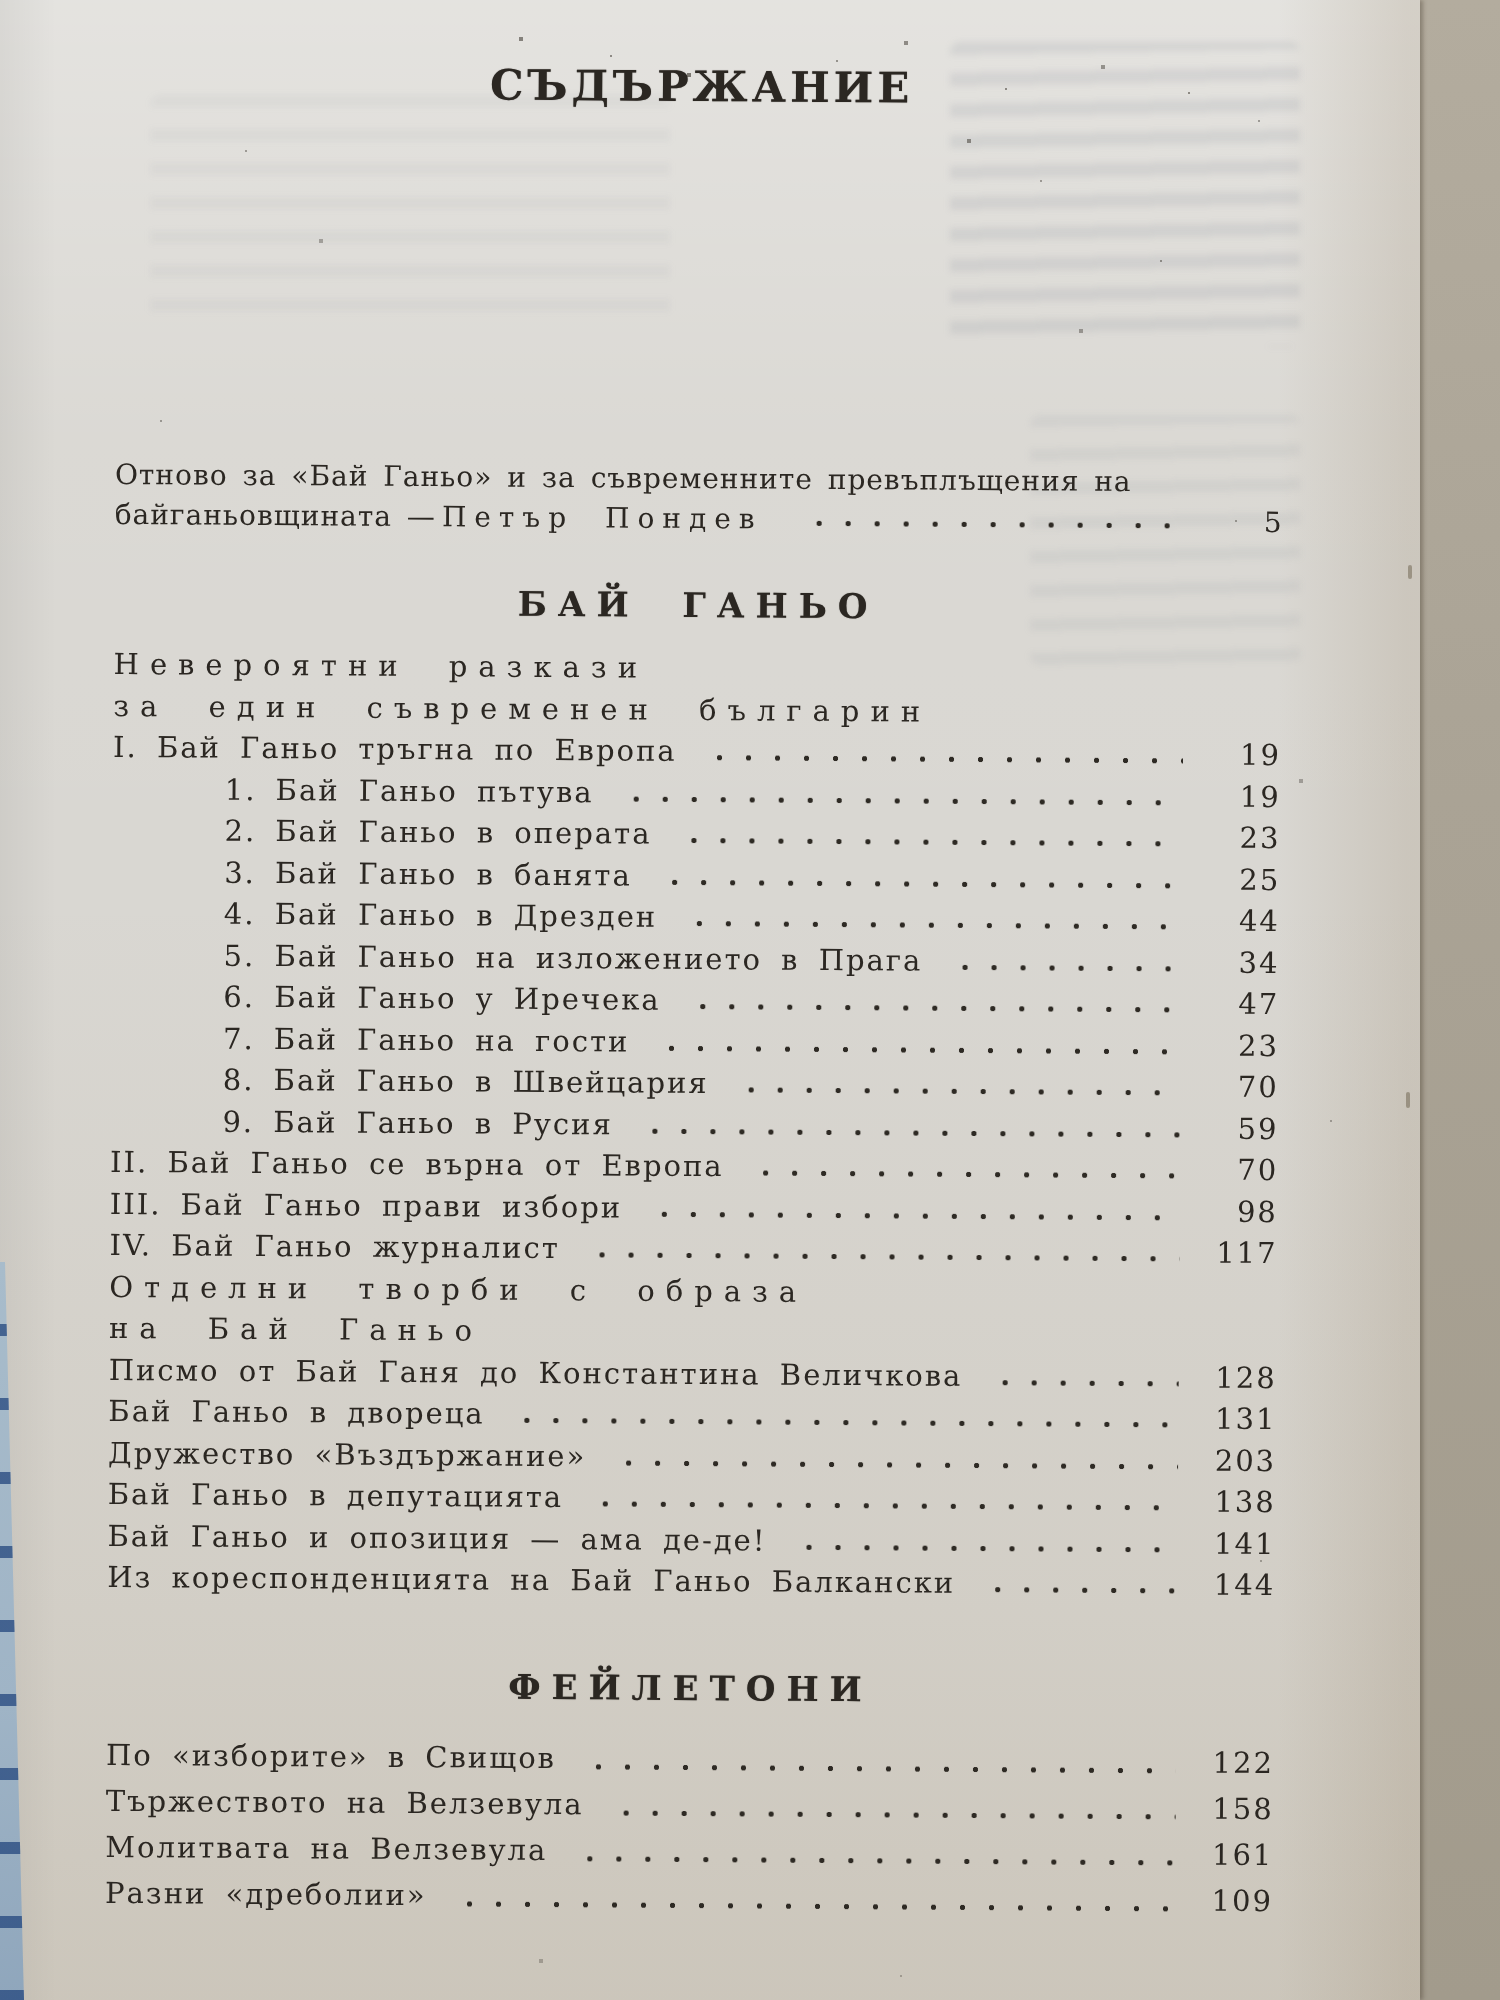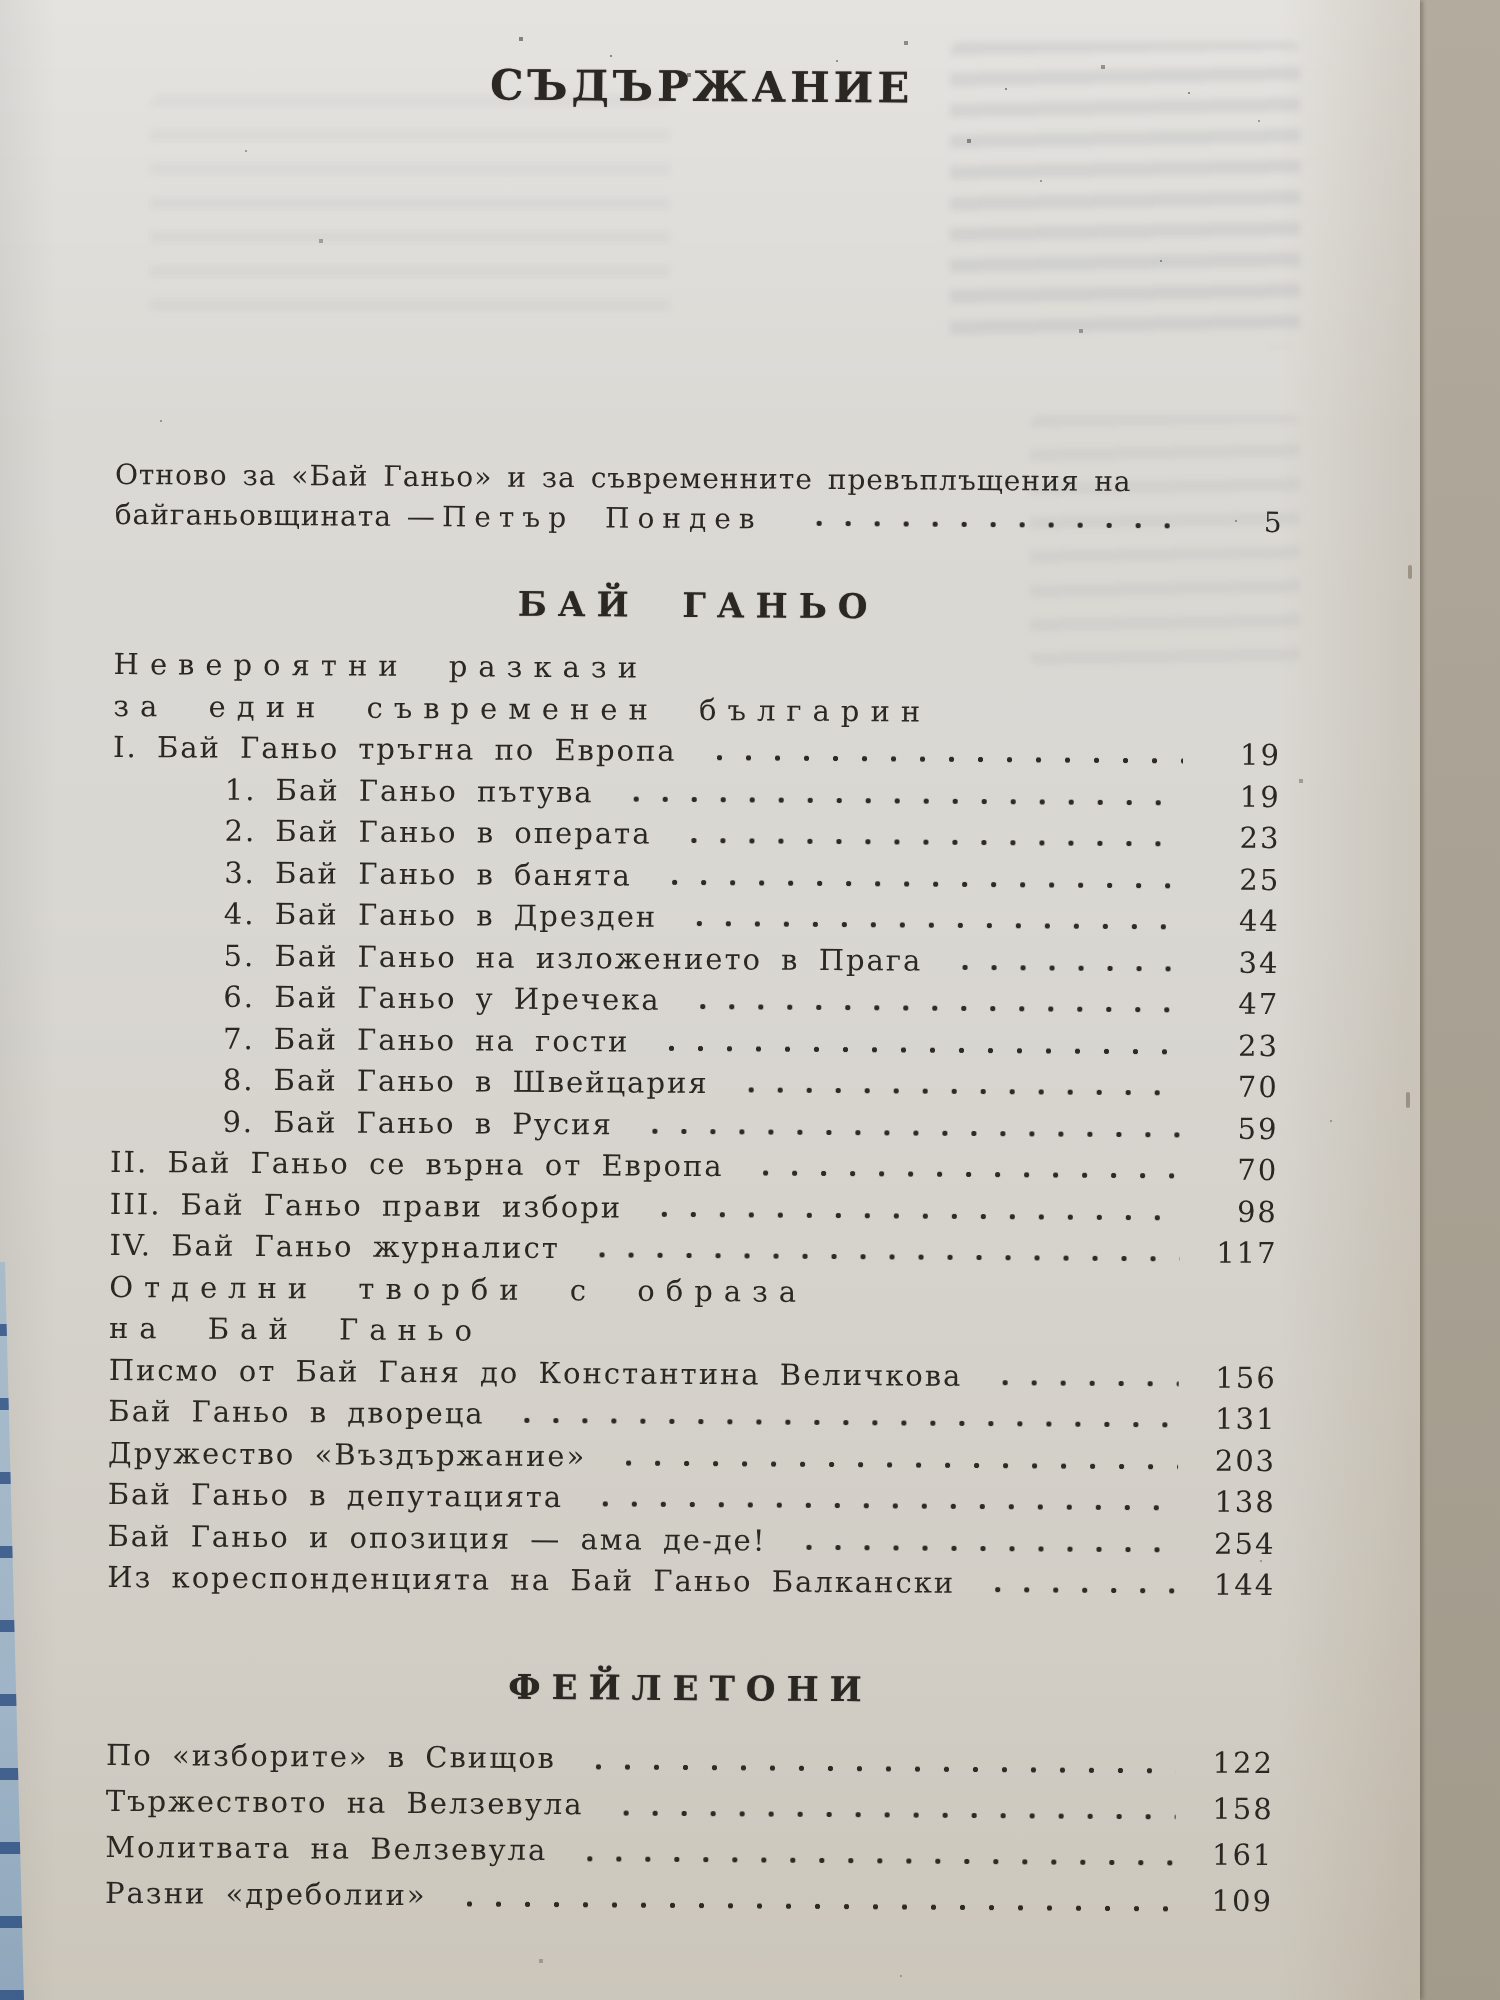--- a/index.html
+++ b/index.html
@@ -188,41 +188,41 @@
       </div>
       <div class="toc-row spaced">
         <span class="lbl">Отделни творби с образа</span>
       </div>
       <div class="toc-row spaced">
         <span class="lbl">на Бай Ганьо</span>
       </div>
       <div class="toc-row">
         <span class="lbl">Писмо от Бай Ганя до Константина Величкова</span>
         <span class="leader"></span>
-        <span class="pg">156</span>
+        <span class="pg">128</span>
       </div>
       <div class="toc-row">
         <span class="lbl">Бай Ганьо в двореца</span>
         <span class="leader"></span>
         <span class="pg">131</span>
       </div>
       <div class="toc-row">
         <span class="lbl">Дружество «Въздържание»</span>
         <span class="leader"></span>
         <span class="pg">203</span>
       </div>
       <div class="toc-row">
         <span class="lbl">Бай Ганьо в депутацията</span>
         <span class="leader"></span>
         <span class="pg">138</span>
       </div>
       <div class="toc-row">
         <span class="lbl">Бай Ганьо и опозиция — ама де-де!</span>
         <span class="leader"></span>
-        <span class="pg">254</span>
+        <span class="pg">141</span>
       </div>
       <div class="toc-row">
         <span class="lbl">Из кореспонденцията на Бай Ганьо Балкански</span>
         <span class="leader"></span>
         <span class="pg">144</span>
       </div>
     </div>
 
   <h2 class="section-heading feuilleton">ФЕЙЛЕТОНИ</h2>
   <div class="toc-rows wide">

